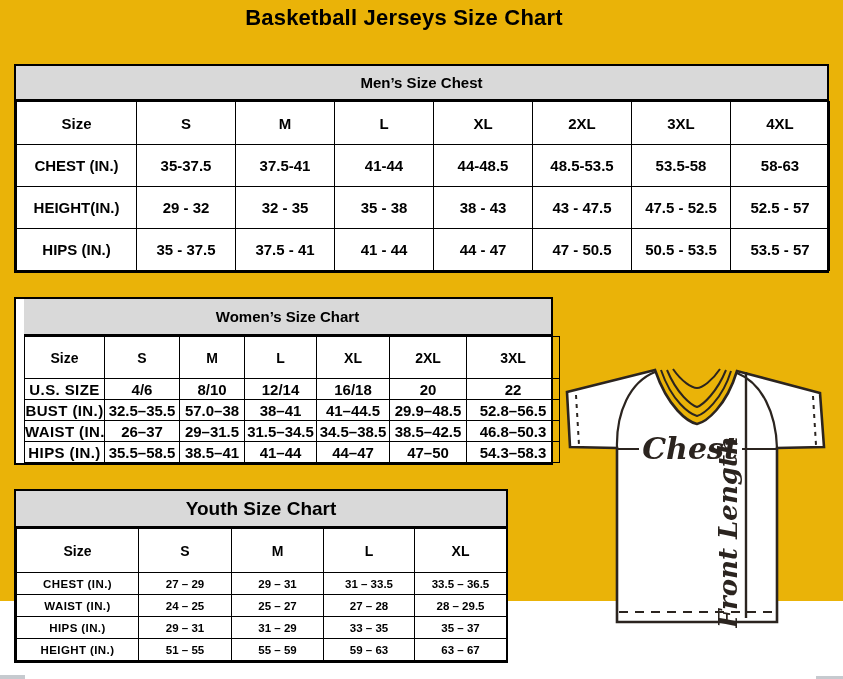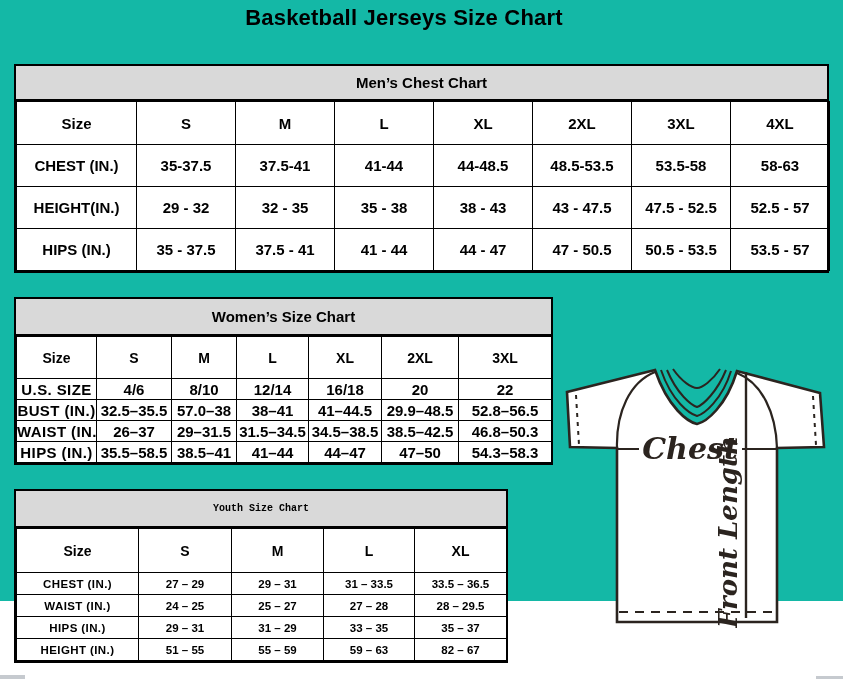--- a/index.html
+++ b/index.html
@@ -1,47 +1,47 @@
 <!DOCTYPE html>
 <html><head>
 <meta charset="utf-8">
 <style>
   html,body{margin:0;padding:0;background:#fff;}
   body{width:843px;height:679px;overflow:hidden;font-family:"Liberation Sans",sans-serif;color:#000;}
-  .page{position:relative;width:843px;height:601px;background:#14b8a6;}
+  .page{position:relative;width:843px;height:601px;background:#eab308;}
 
   .page-title{position:absolute;top:5px;left:0;width:808px;text-align:center;
     font-size:22px;font-weight:bold;letter-spacing:0.2px;}
 
   .chart{position:absolute;border:2px solid #000;box-sizing:border-box;background:#fff;}
   .band{background:#d9d9d9;border-bottom:2px solid #000;display:flex;align-items:center;
     justify-content:center;font-weight:bold;}
   .chart table{border-collapse:collapse;width:100%;table-layout:fixed;}
   .chart th,.chart td{border:1px solid #000;text-align:center;font-weight:bold;
     padding:0;overflow:hidden;white-space:nowrap;}
 
   
   .mens{left:14px;top:64px;width:815px;}
   .mens .band{height:33px;font-size:15px;}
   .mens th,.mens td{font-size:15px;}
   .mens thead tr{height:43px;}
   .mens tbody tr{height:42px;}
 
   
-  .womens{left:14px;top:297px;width:539px;}
+  .womens{left:14px;top:297px;width:539px;padding-left:8px;}
   .womens .band{height:35px;font-size:15px;}
   .womens thead tr{height:42px;}
   .womens thead th{font-size:14px;}
   .womens tbody tr{height:21px;}
   .womens tbody th,.womens tbody td{font-size:15px;}
   .womens tbody th{letter-spacing:0.4px;}
 
   
   .youth{left:14px;top:489px;width:494px;}
-  .youth .band{height:35px;font-size:10px;font-family:Liberation Mono, monospace;}
+  .youth .band{height:35px;font-size:19px;}
   .youth thead tr{height:44px;}
   .youth thead th{font-size:14px;}
   .youth tbody tr{height:22px;}
   .youth tbody th,.youth tbody td{font-size:11.5px;}
   .youth tbody th{letter-spacing:0.4px;}
 
   .jersey{position:absolute;left:556px;top:360px;width:284px;height:268px;}
   .jersey text{font-family:"DejaVu Serif","Liberation Serif",serif;font-style:italic;
     font-weight:bold;fill:#2b241f;}
 
@@ -50,21 +50,21 @@
   .artifact.right{left:816px;top:676px;width:27px;height:3px;}
 </style>
 </head>
 <body>
 
 <div class="page">
 
   <div class="page-title">Basketball Jerseys Size Chart</div>
 
   <div class="chart mens">
-    <div class="band">Men’s Chest Chart</div>
+    <div class="band">Men’s Size Chest</div>
     <table>
       <colgroup>
         <col style="width:120px">
           <col style="width:99px">
           <col style="width:99px">
           <col style="width:99px">
         <col style="width:99px">
           <col style="width:99px">
           <col style="width:99px">
           <col style="width:99px">
@@ -219,21 +219,21 @@
             <td>29 – 31</td>
             <td>31 – 29</td>
             <td>33 – 35</td>
             <td>35 – 37</td>
           </tr>
           <tr>
             <th>HEIGHT (IN.)</th>
             <td>51 – 55</td>
             <td>55 – 59</td>
             <td>59 – 63</td>
-            <td>82 – 67</td>
+            <td>63 – 67</td>
           </tr>
         </tbody>
       </table>
   </div>
 
   <svg class="jersey" viewBox="0 0 284 268" xmlns="http://www.w3.org/2000/svg">
 
     <path d="M99,10 L11,32 L14,87 L61,88 L61,262 L221,262 L221,88 L268,87 L264,33 L181,11
          C170,47 150,62 141,64 C132,62 112,48 99,10 Z" fill="#ffffff" stroke="#2b241f" stroke-width="2.6" stroke-linejoin="miter"></path>
 

